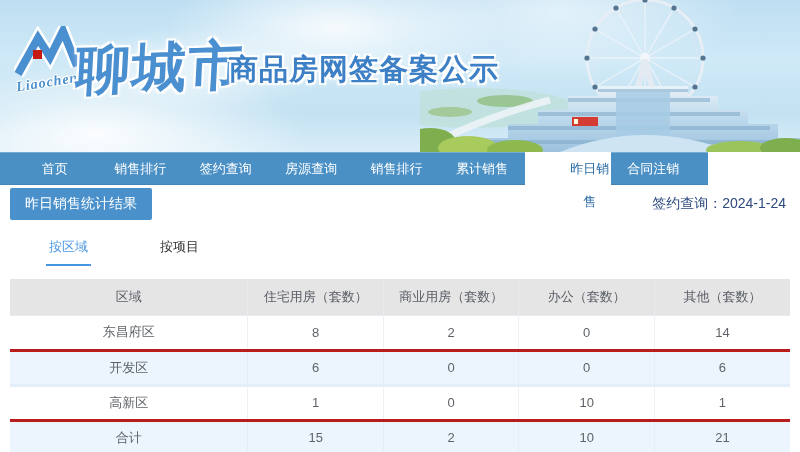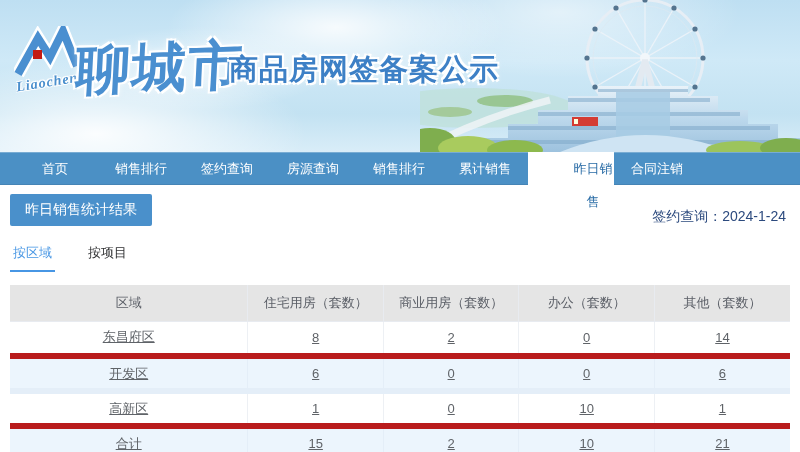--- a/index.html
+++ b/index.html
@@ -31,50 +31,50 @@
   }
   .site-title{
     position:absolute; left:203px; top:50px; font-size:29px; font-weight:800; color:#3d80c6;
     letter-spacing:1px;
     text-shadow:-2px -2px 0 #fff,2px -2px 0 #fff,-2px 2px 0 #fff,2px 2px 0 #fff,0 0 6px rgba(255,255,255,.95);
     margin-left:26px;
   }
 
   
   .nav{
-    width:800px; height:33px; background:#4b90c5; display:flex; padding:0 12px;
+    width:708px; height:33px; background:#4b90c5; display:flex; padding:0 12px;
     box-shadow:inset 0 1px 0 rgba(255,255,255,.25), inset 0 -1px 0 rgba(0,0,0,.08);
   }
   .nav a{
     width:86px; height:33px; line-height:33px; text-align:center; display:block;
     color:#fff; font-size:13px; text-decoration:none; cursor:pointer;
   }
   .nav a.active{ background:#fff; color:#2a6ca6;padding-left:44px; }
 
   
   .content{ padding:0 10px; }
-  .title-row{ margin-top:9px; display:flex; justify-content:space-between; align-items:flex-end; }
+  .title-row{ margin-top:3px; display:flex; justify-content:space-between; align-items:center; }
   .badge{
     display:inline-block; background:#4a90cb; color:#fff; font-size:14px;
     padding:7px 15px; border-radius:2px;
   }
   .date{ font-size:14px; color:#2c4a7e; padding-right:4px; }
 
   .tabs{ margin-top:16px; display:flex; gap:30px; font-size:13px; }
-  .tab{ padding:2px 3px 8px 3px; color:#303133; cursor:pointer; }
+  .tab{ padding:2px 3px 8px 3px; color:#303133; cursor:pointer;margin-left:36px; }
   .tab.active{ color:#4796e4; border-bottom:2px solid #4796e4; }
 
   table{ width:100%; border-collapse:collapse; margin-top:13px; font-size:13px; table-layout:fixed; }
   th{
     background:#e5e5e5; color:#5a5e66; font-weight:400; height:36px;
     border-right:1px solid #e8ebf0; border-bottom:1px solid #e8ebf0;
   }
   td{
     height:35px; text-align:center; color:#5f6368;
-    border-right:1px solid #edf0f4; border-bottom:6px solid #b91c1c;text-decoration:underline;
+    border-right:1px solid #edf0f4; border-bottom:3px solid #b91c1c;
   }
   th:last-child, td:last-child{ border-right:none; }
   th:first-child{ width:30.5%; }
   tbody tr:nth-child(even){ background:#ecf5fd; }
   tbody tr:nth-child(even) td{ border-color:#e4eef8; }
 </style>
 </head>
 <body>
 
 <div class="header">

